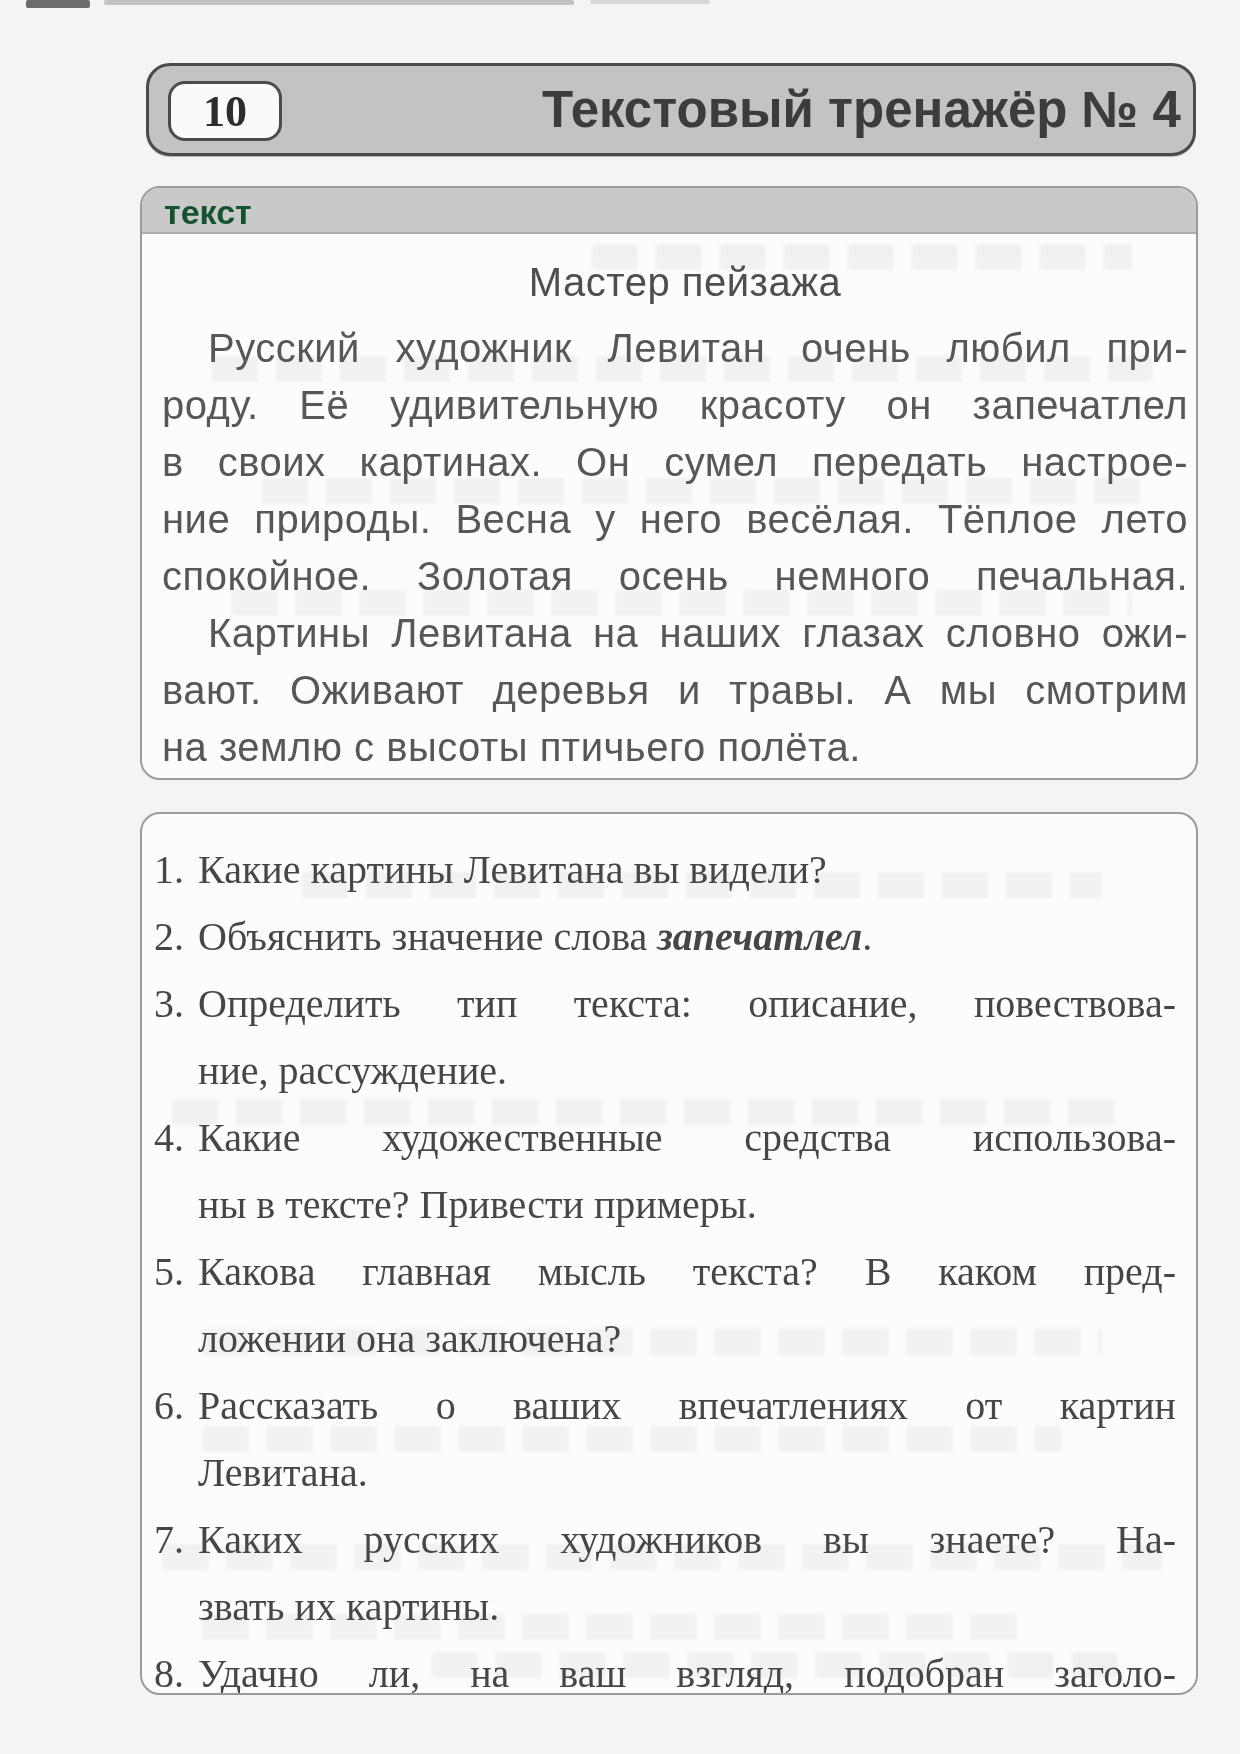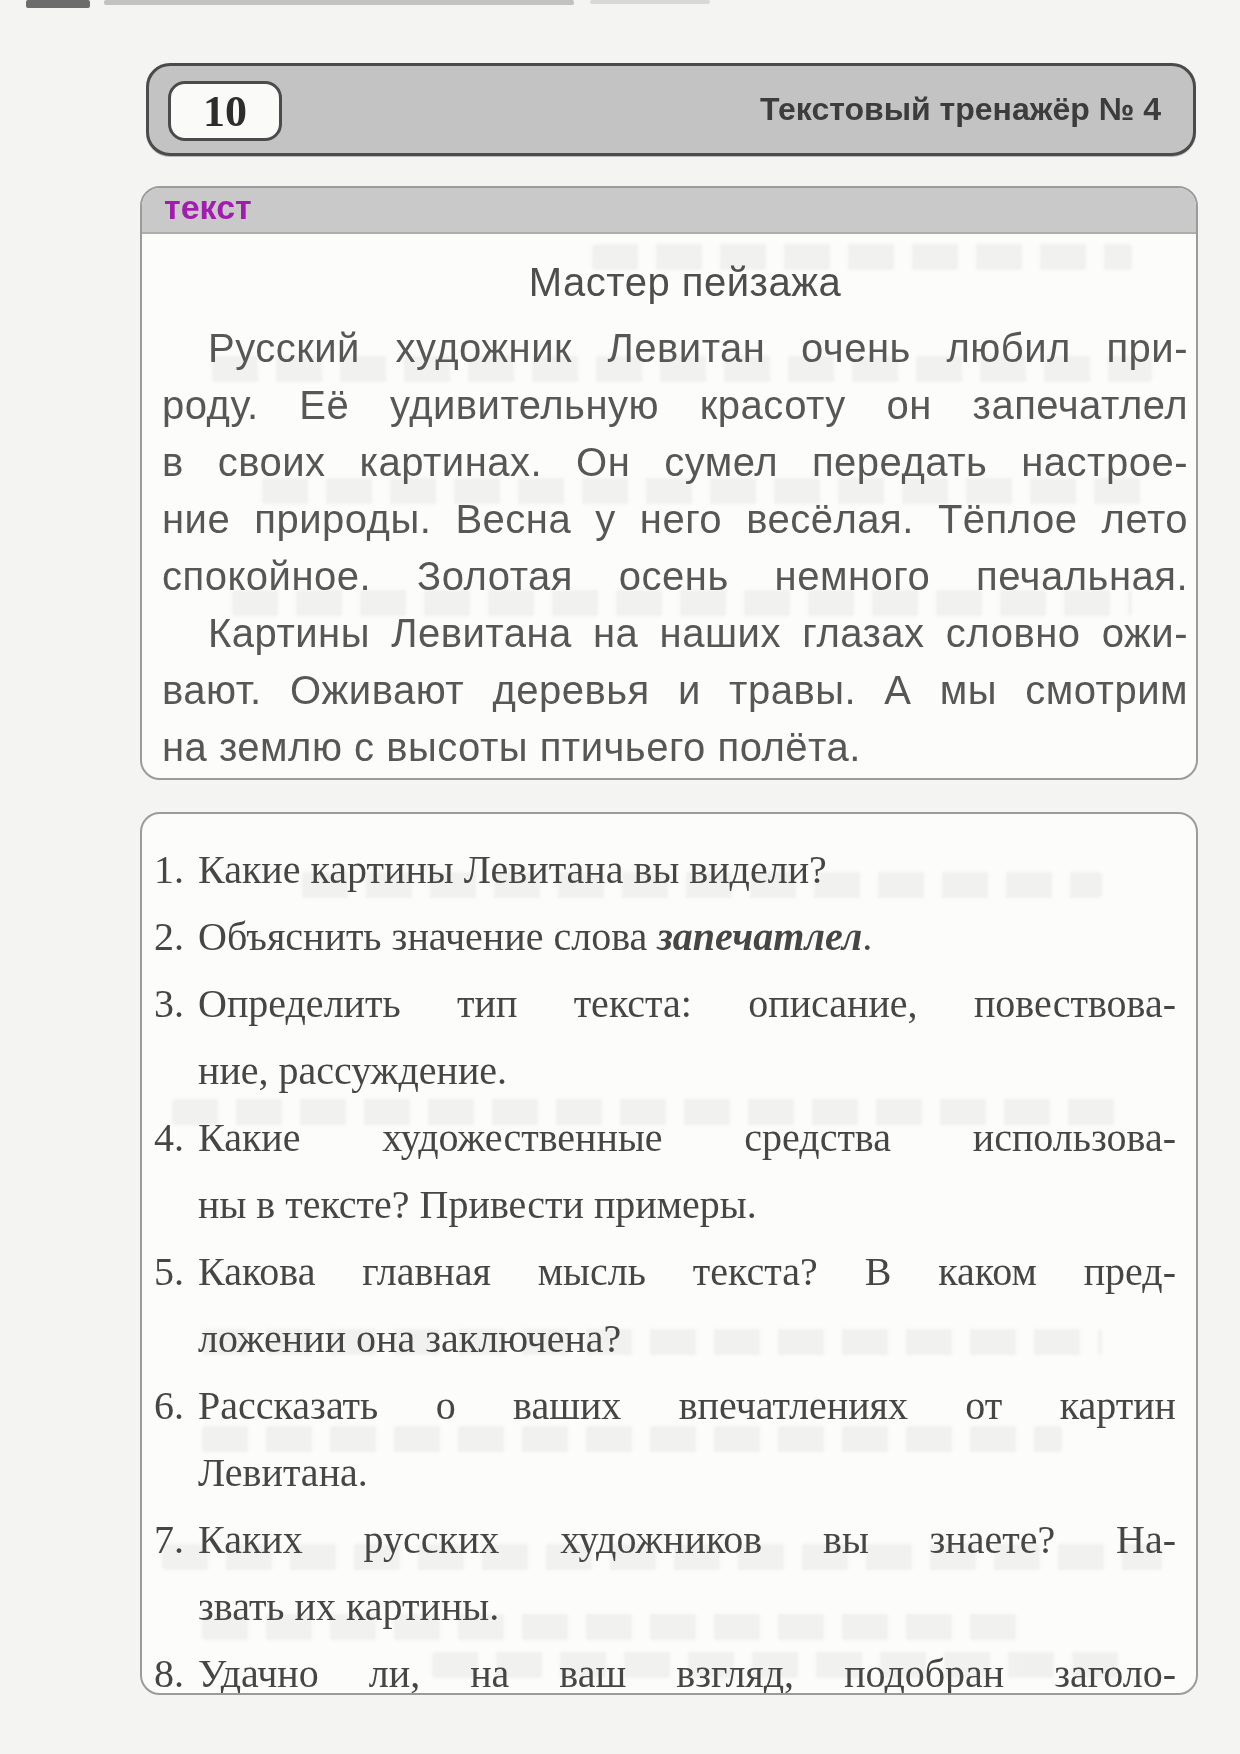--- a/index.html
+++ b/index.html
@@ -24,36 +24,36 @@
     box-sizing:border-box;display:flex;align-items:center;
     box-shadow:0 1px 0 rgba(0,0,0,.25);
   }
   .page-pill{
     position:absolute;left:13px;top:15px;width:114px;height:60px;
     background:#fafaf8;border:3px solid #4b4b4b;border-radius:17px;
     box-sizing:border-box;display:flex;align-items:center;justify-content:center;
     font-family:"Liberation Serif", serif;font-weight:bold;font-size:44px;color:#2d2d2d;margin-left:6px;
   }
   .header-title{
-    margin-left:auto;padding-right:32px;
-    font-weight:bold;font-size:32px;color:#3c3c3c;letter-spacing:0;
+    margin-left:auto;padding-right:12px;
+    font-weight:bold;font-size:51px;color:#3c3c3c;letter-spacing:0;
   }
 
   
   .section-box{
     position:absolute;left:140px;width:1058px;
     background:#fcfcfa;border:2px solid #9b9b9b;border-radius:20px;
     box-sizing:border-box;overflow:hidden;
   }
   #text-box{top:186px;height:594px;}
   #questions-box{top:812px;height:883px;}
   .band{
     background:#c9c9c9;border-bottom:2px solid #aeaeae;
-    display:flex;align-items:flex-start;padding-left:22px;
-    font-weight:bold;color:#a21caf;
+    display:flex;align-items:flex-end;padding-left:22px;
+    font-weight:bold;color:#14532d;
   }
   #text-box .band{height:44px;font-size:34px;}
   #questions-box .band{height:46px;font-size:36px;}
 
   
   .text-title{
     position:relative;z-index:2;margin:24px 0 0 0;
     text-align:center;font-size:40px;font-weight:normal;
     color:#4e4e4e;line-height:48px;letter-spacing:.5px;padding-left:32px;
   }

